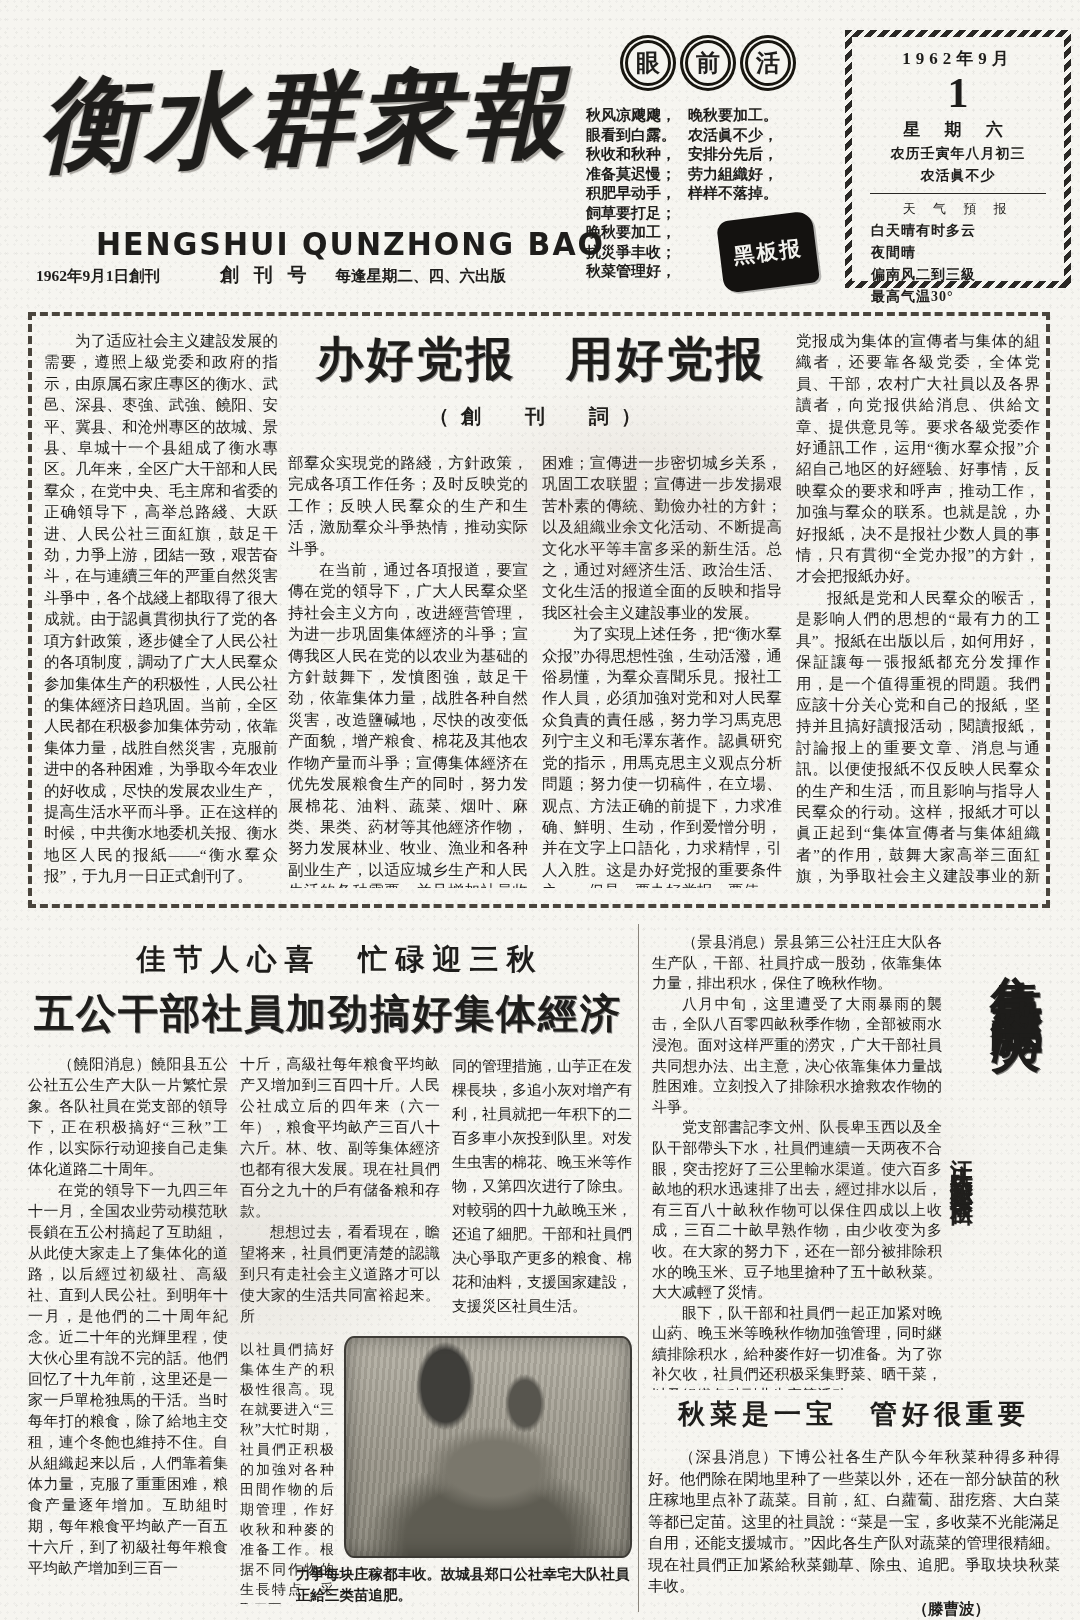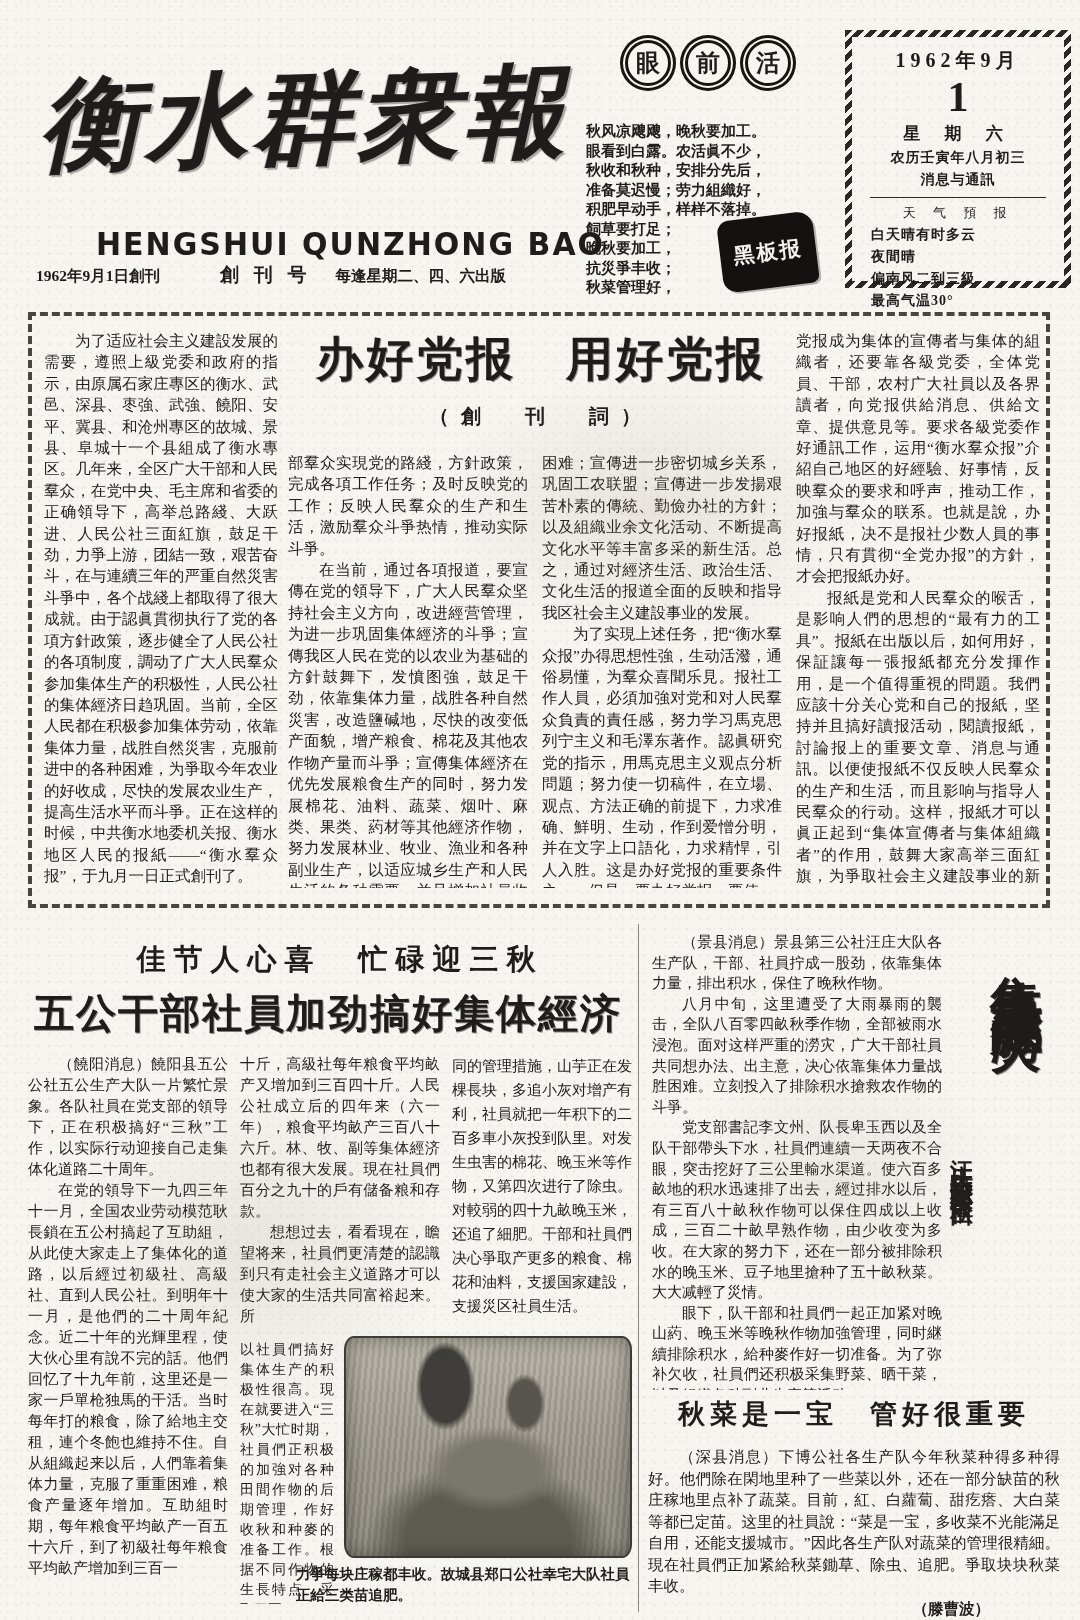--- a/index.html
+++ b/index.html
@@ -36,39 +36,39 @@
 
   
   .blackboard{left:582px;top:40px;width:252px;height:256px;}
   .badges{display:flex;justify-content:center;gap:14px;}
   .badge{
     width:40px;height:40px;border:3px solid #17150f;border-radius:50%;
     box-shadow:0 0 0 2px #f6f5f0,0 0 0 5px #17150f;
     background:#f6f5f0;display:flex;align-items:center;justify-content:center;
     font-size:24px;font-weight:bold;
   }
-  .poem{display:flex;margin-top:36px;padding-left:4px;}
+  .poem{display:flex;gap:12px;margin-top:20px;padding-left:4px;}
   .poem-col div{font-size:15px;font-weight:bold;line-height:19.5px;white-space:nowrap;}
   .stamp{
     position:absolute;left:138px;top:176px;width:96px;height:72px;
     background:#141210;color:#f3f2ee;transform:rotate(-7deg);
     border-radius:12px 16px 8px 14px;
     display:flex;align-items:center;justify-content:center;
     font-size:21px;font-weight:bold;letter-spacing:2px;
     box-shadow:2px 2px 0 rgba(0,0,0,0.25);
   }
 
   
   .calendar{
     left:845px;top:30px;width:226px;height:258px;box-sizing:border-box;
     border:7px solid #2a2825;
     border-image:repeating-linear-gradient(135deg,#2a2825 0 5px,rgba(0,0,0,0) 5px 9px) 7;
     padding:10px 6px 6px;text-align:center;
   }
-  .cal-ym{font-size:20px;font-weight:bold;letter-spacing:5px;}
+  .cal-ym{font-size:17px;font-weight:bold;letter-spacing:5px;}
   .cal-day{font-size:42px;font-weight:bold;line-height:46px;}
   .cal-week{font-size:17px;font-weight:bold;letter-spacing:10px;margin-top:2px;}
   .cal-lunar,.cal-term{font-size:14px;font-weight:bold;margin-top:4px;letter-spacing:1px;}
   .cal-div{border-top:1.5px solid #2a2825;margin:8px 12px 6px;}
   .cal-wtitle{font-size:13px;font-weight:normal;letter-spacing:7px;}
   .cal-wline{font-size:14px;font-weight:bold;text-align:left;padding-left:13px;margin-top:4px;letter-spacing:1px;}
 
   
   .lead-box{
     left:28px;top:312px;width:1022px;height:596px;box-sizing:border-box;
@@ -179,21 +179,21 @@
       </div>
     </div>
     <div class="stamp sans">黑板报</div>
   </div>
 
   <div class="abs calendar">
     <div class="cal-ym">1962年9月</div>
     <div class="cal-day">1</div>
     <div class="cal-week">星 期 六</div>
     <div class="cal-lunar">农历壬寅年八月初三</div>
-    <div class="cal-term">消息与通訊</div>
+    <div class="cal-term">农活眞不少</div>
     <div class="cal-div"></div>
     <div class="cal-wtitle">天 气 預 报</div>
     <div class="cal-wline">白天晴有时多云</div>
     <div class="cal-wline">夜間晴</div>
     <div class="cal-wline">偏南风二到三級</div>
     <div class="cal-wline">最高气温30°</div>
   </div>
 
   <div class="abs lead-box">
     <div class="col lead-col1">

